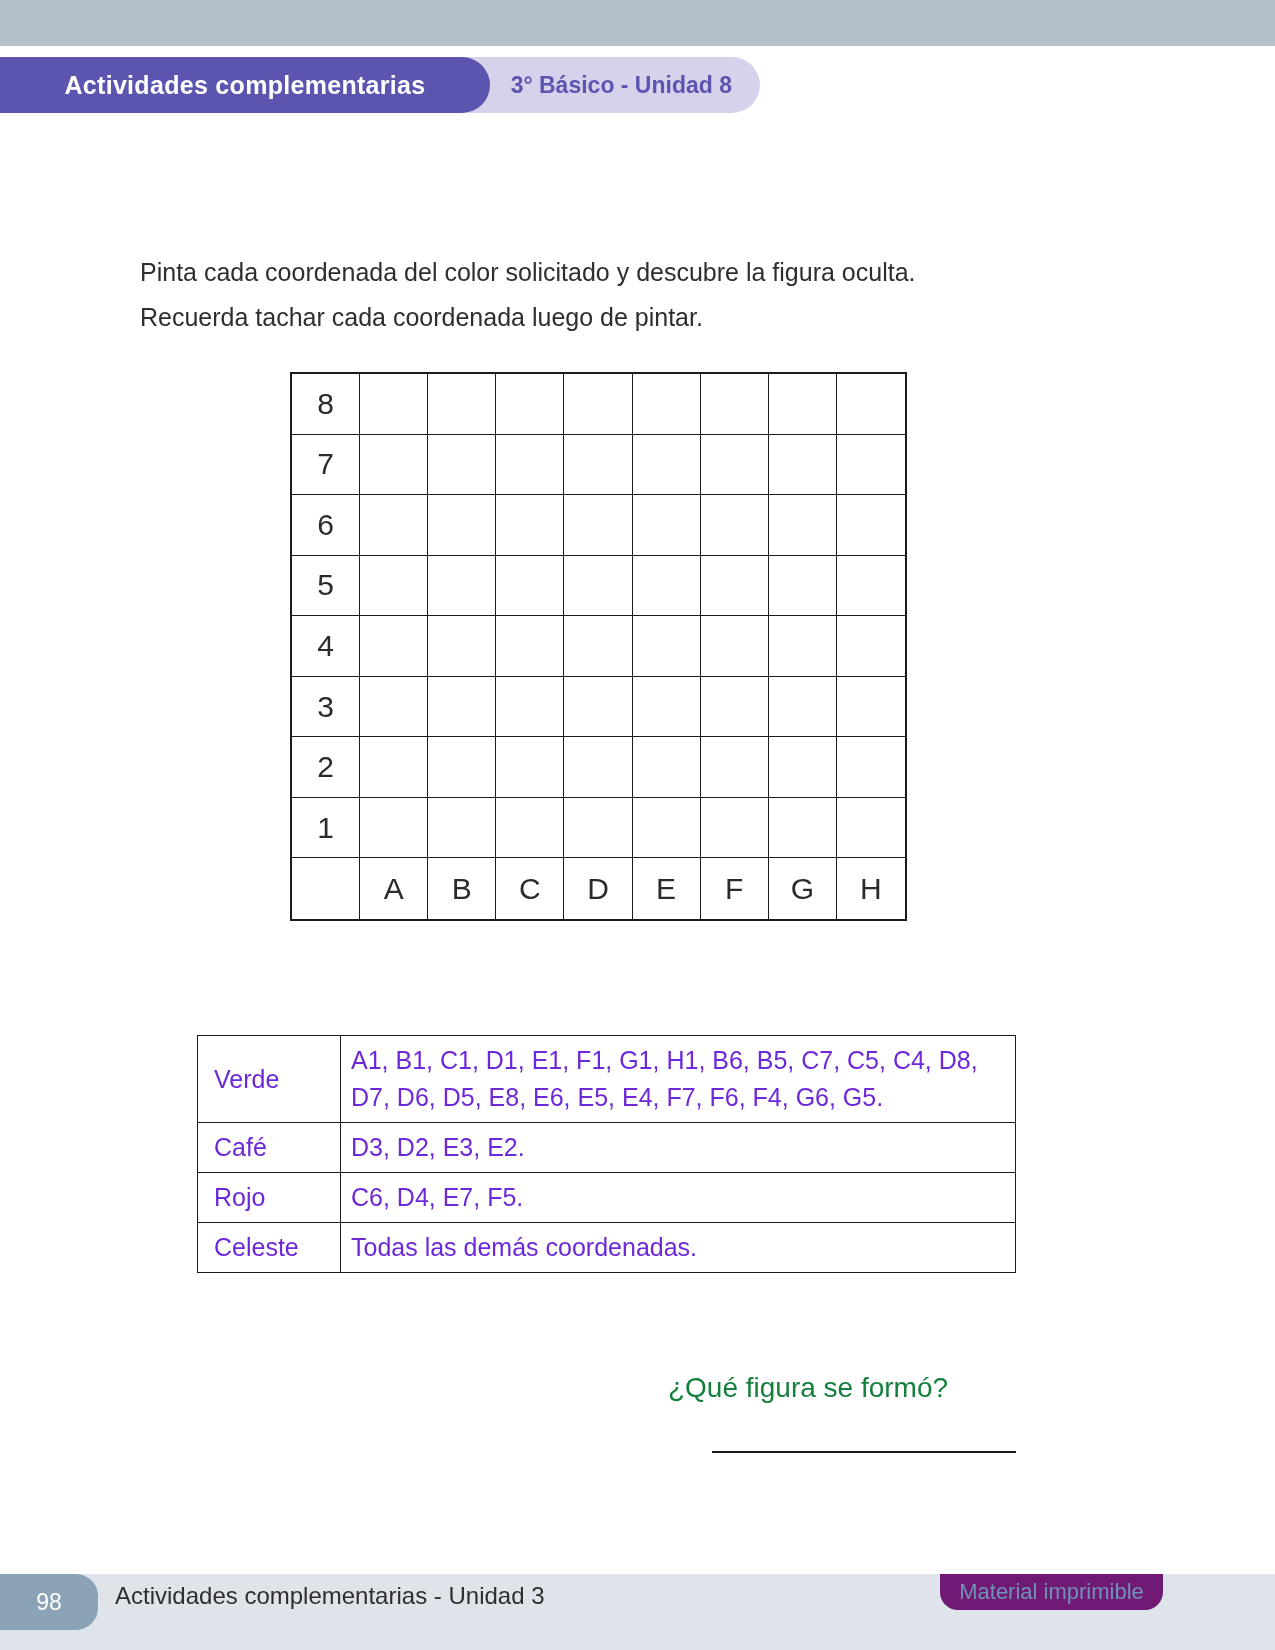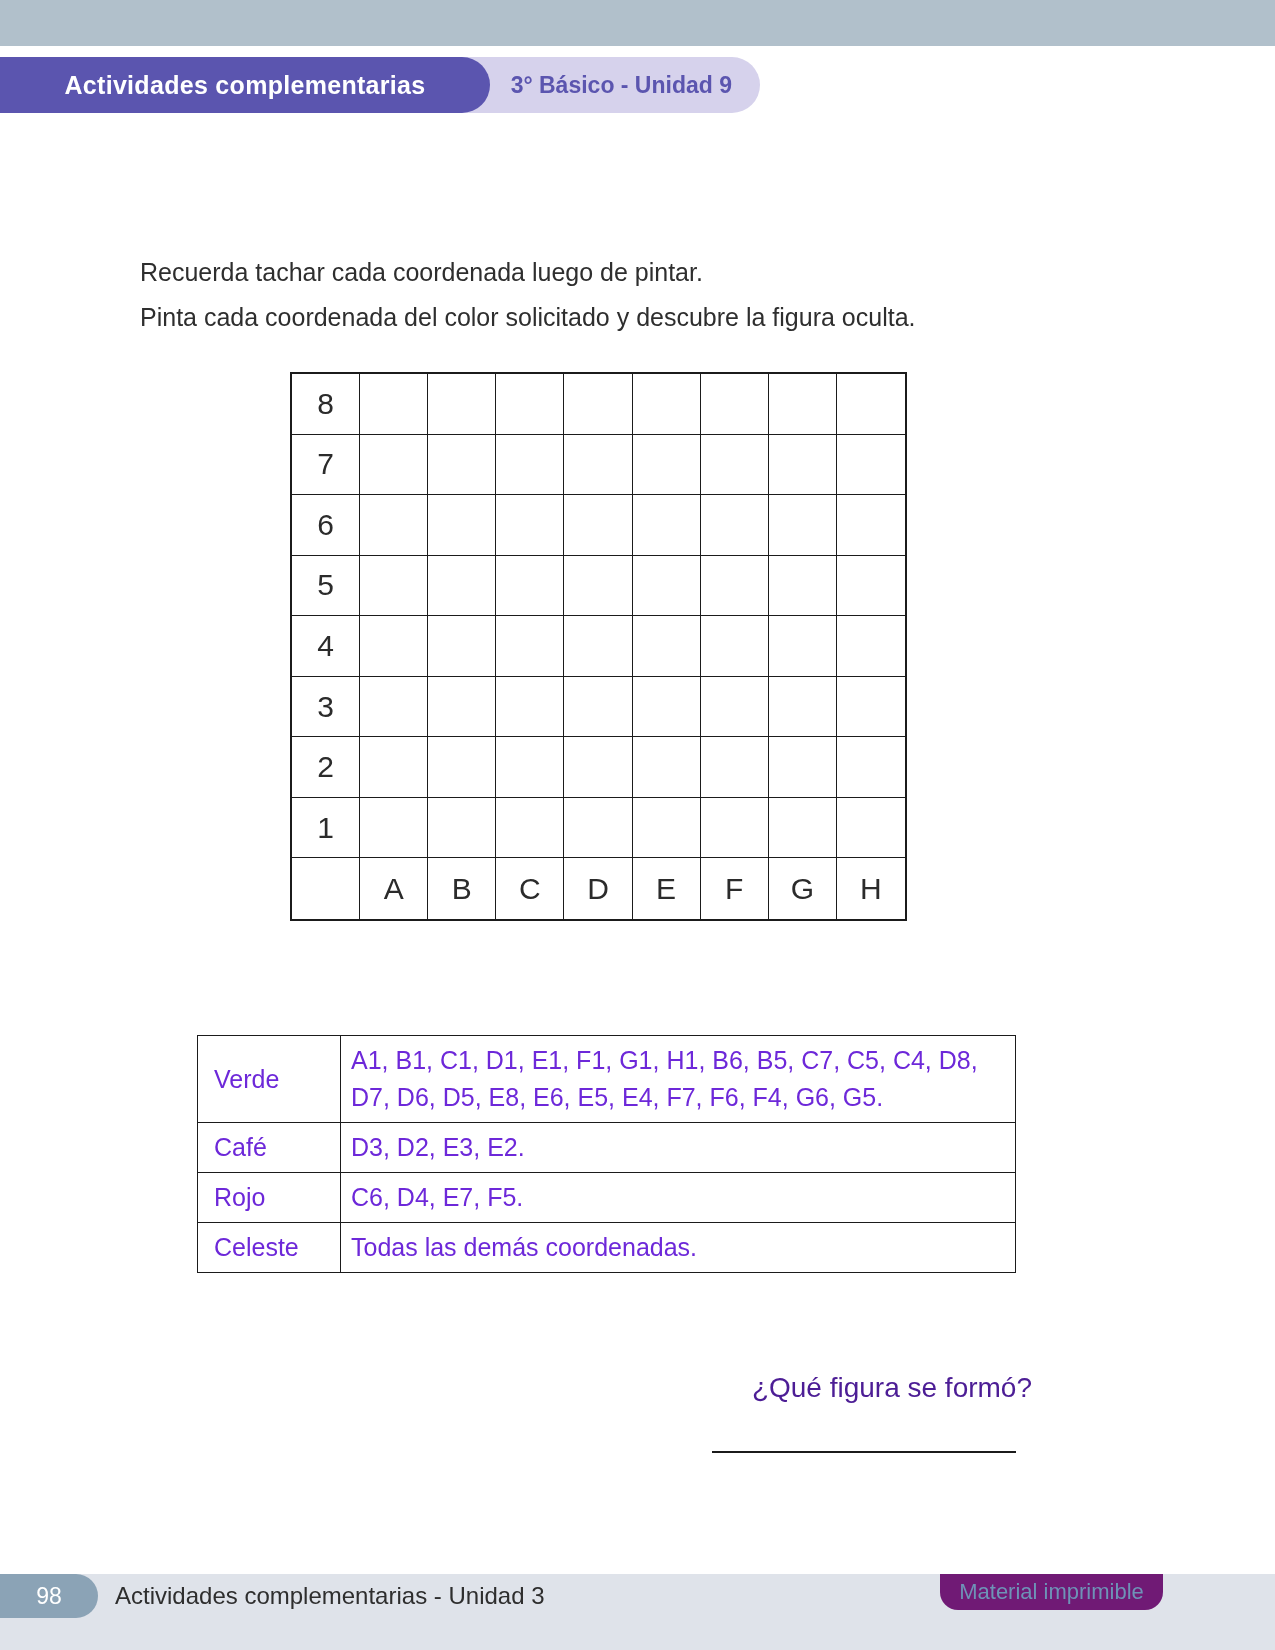--- a/index.html
+++ b/index.html
@@ -62,32 +62,32 @@
   .color-table td {
     border:1.8px solid #1b1b1b; vertical-align:middle;
   }
   .color-table td.cname { width:143px; padding:6px 6px 6px 16px; }
   .color-table td.coords { padding:6px 12px 6px 10px; line-height:37px; }
   .color-table tr.r-verde td { height:80px; }
   .color-table tr.r-small td { height:50px;margin-top:36px; }
 
   
   .question {
-    position:absolute; left:616px; top:1372px; width:416px;
-    text-align:right; color:#4c1d95; font-size:28px;
+    position:absolute; left:600px; top:1372px; width:416px;
+    text-align:center; color:#15803d; font-size:28px;
   }
   .answer-line {
     position:absolute; left:712px; top:1451px; width:304px; height:0;
     border-top:2.5px solid #1b1b1b;
   }
 
   
   .footer-bar { position:absolute; left:0; top:1574px; width:1275px; height:76px; background:#dfe3ea; }
   .page-badge {
-    position:absolute; left:0; top:1574px; width:98px; height:44px;
+    position:absolute; left:0; top:1574px; width:98px; height:56px;
     background:#8ba3b6; border-radius:0 22px 22px 0;
     display:flex; align-items:center; justify-content:center;
     color:#ffffff; font-size:23px;
   }
   .footer-text {
     position:absolute; left:115px; top:1574px; height:44px;
     display:flex; align-items:center;
     color:#2e2e2e; font-size:24px;
   }
   .material-badge {
@@ -98,30 +98,30 @@
   }
 </style>
 </head>
 <body>
 
 <div class="page">
 
   <div class="topbar"></div>
 
   <div class="badge-secondary">
-    <span>3° Básico - Unidad 9</span>
+    <span>3° Básico - Unidad 8</span>
   </div>
   <div class="badge-primary">
     <span>Actividades complementarias</span>
   </div>
 
 
   <div class="instructions">
+    <div>Pinta cada coordenada del color solicitado y descubre la figura oculta.</div>
     <div>Recuerda tachar cada coordenada luego de pintar.</div>
-    <div>Pinta cada coordenada del color solicitado y descubre la figura oculta.</div>
   </div>
 
   <div class="coord-grid" id="coord-grid">
       <div class="gcell">8</div>
       <div class="gcell"></div>
       <div class="gcell"></div>
       <div class="gcell"></div>
       <div class="gcell"></div>
       <div class="gcell"></div>
       <div class="gcell"></div>

